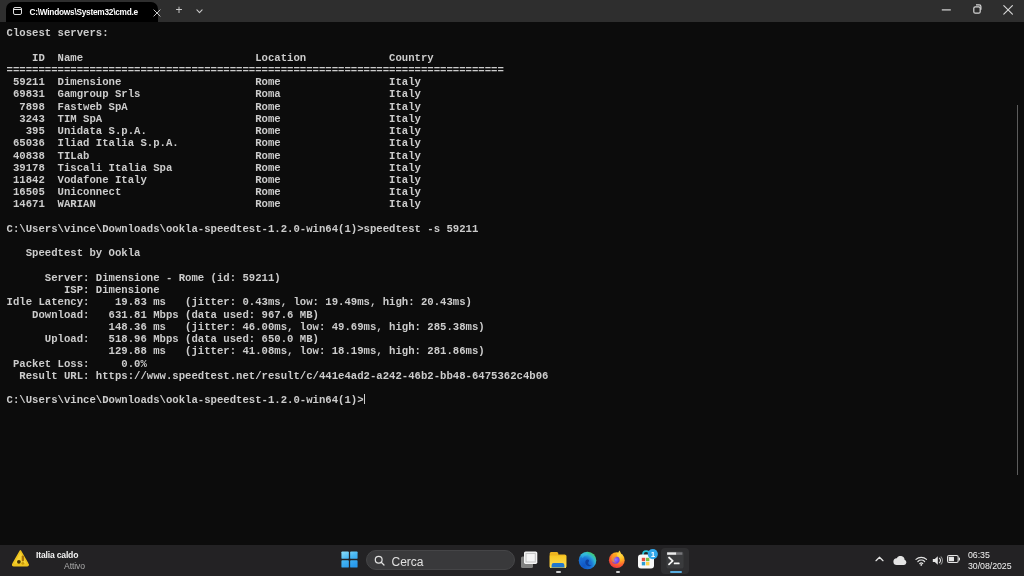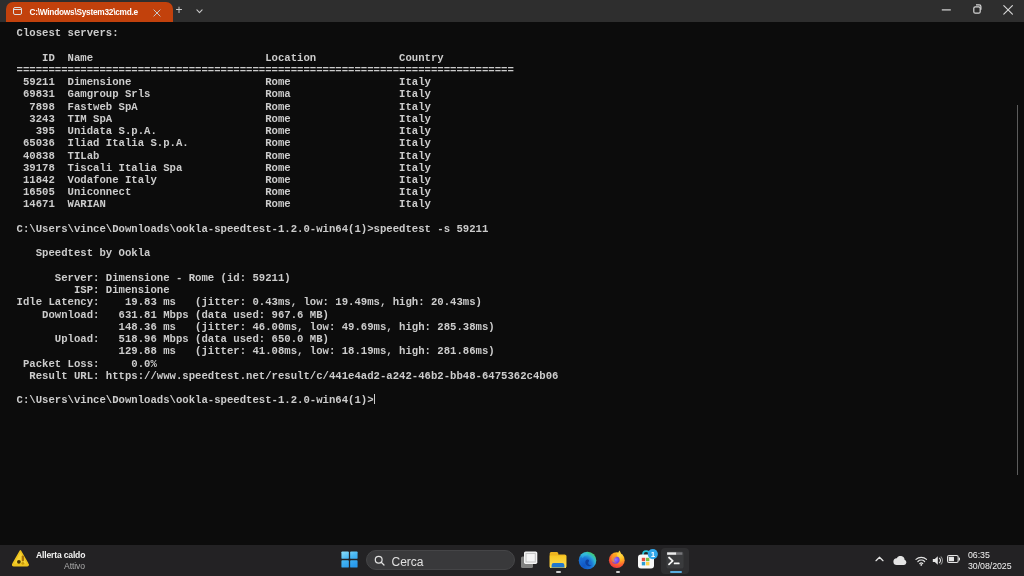--- a/index.html
+++ b/index.html
@@ -1,29 +1,29 @@
 <!DOCTYPE html>
 <html><head>
 <meta charset="utf-8">
 <style>
   * { margin:0; padding:0; box-sizing:border-box; }
   html,body { width:1024px; height:576px; overflow:hidden; background:#0c0c0c; }
   body { font-family:"Liberation Sans", sans-serif; position:relative; }
   
   #titlebar { position:absolute; left:0; top:0; width:1024px; height:22px; background:#2e2e2e; }
-  #tab { position:absolute; left:6px; top:2px; width:167px; height:20px; background:#c2410c; border-radius:7px 7px 0 0;text-align:center; }
+  #tab { position:absolute; left:6px; top:2px; width:152px; height:20px; background:#000000; border-radius:7px 7px 0 0;text-align:center; }
   #tabicon { position:absolute; left:6.5px; top:4.5px; width:9.5px; height:8.5px; border:1.1px solid #dedede; border-radius:2px; }
   #tabicon::before { content:""; position:absolute; left:0px; top:1.8px; width:7.3px; height:1px; background:#dedede; }
   #tabtitle { position:absolute; left:23.5px; top:5px; font-size:8.3px; font-weight:bold; color:#ffffff; letter-spacing:-0.25px; white-space:nowrap; }
   .barbtn { position:absolute; top:0; color:#cccccc; text-align:center; }
   #plusbtn { left:170px; top:3px; width:18px; font-size:12px; font-weight:400; }
   #wincontrols { position:absolute; right:0; top:0; height:22px; }
   .wc { position:absolute; top:0; width:31px; height:22px; }
   
-  #term { position:absolute; left:6.5px; top:27.2px; font-family:"Liberation Mono", monospace; font-size:10.64px; line-height:12.23px; font-weight:700; color:#cccccc; white-space:pre;margin-left:10px; }
+  #term { position:absolute; left:6.5px; top:27.2px; font-family:"Liberation Mono", monospace; font-size:10.64px; line-height:12.23px; font-weight:700; color:#cccccc; white-space:pre; }
   #cursor { display:inline-block; width:1.5px; height:10px; background:#cccccc; vertical-align:-1px; }
   #scrollbar { position:absolute; left:1016.5px; top:105px; width:1.5px; height:370px; background:#5c5c5c; }
   
   #taskbar { position:absolute; left:0; top:545px; width:1024px; height:31px; background:#232224; }
   #alerttxt1 { position:absolute; left:36px; top:4.5px; font-size:8.6px; font-weight:bold; letter-spacing:-0.18px; color:#f2f2f2; }
   #alerttxt2 { position:absolute; left:36px; top:15.5px; font-size:8.6px; letter-spacing:-0.1px; color:#ababab;margin-left:28px; }
   #searchpill { position:absolute; left:366px; top:4.8px; width:149px; height:20.2px; background:#39393b; border:1px solid #454547; border-radius:10.5px; }
   #searchtxt { position:absolute; left:391.5px; top:10px; font-size:12px; color:#e0e0e0; }
   .tbico { position:absolute; }
   #termbtn { position:absolute; left:661px; top:2.5px; width:28px; height:26px; background:#2f2f31; border-radius:4px; }
@@ -95,21 +95,21 @@
 
   <div id="taskbar">
 
     <svg class="tbico" style="left:12px; top:5px" width="17" height="17" viewBox="0 0 17 17">
       <path d="M8.4 0.9 L16 14.1 A1.1 1.1 0 0 1 15.1 15.8 L1.7 15.8 A1.1 1.1 0 0 1 0.8 14.1 Z" fill="#eec31e" stroke="#eec31e" stroke-width="1.6" stroke-linejoin="round"></path>
       <path d="M8.4 2.8 L14.6 13.6 L2.2 13.6 Z" fill="#f6d335"></path>
       <circle cx="6.9" cy="11.8" r="1.9" fill="#443305"></circle>
       <rect x="9.7" y="5.4" width="2.3" height="6" rx="1.1" fill="#a87208"></rect>
       <circle cx="10.8" cy="13.3" r="1.4" fill="#c89a0c"></circle>
     </svg>
-    <div id="alerttxt1">Allerta caldo</div>
+    <div id="alerttxt1">Italia caldo</div>
     <div id="alerttxt2">Attivo</div>
 
     <svg class="tbico" style="left:341px; top:6px" width="17" height="17" viewBox="0 0 16 16">
       <defs>
         <linearGradient id="wg" gradientUnits="userSpaceOnUse" x1="1" y1="0" x2="9" y2="16">
         <stop offset="0" stop-color="#8edff9"></stop>
           <stop offset="0.5" stop-color="#45b5f2"></stop>
           <stop offset="1" stop-color="#2798ec"></stop>
         </linearGradient>
       </defs>

